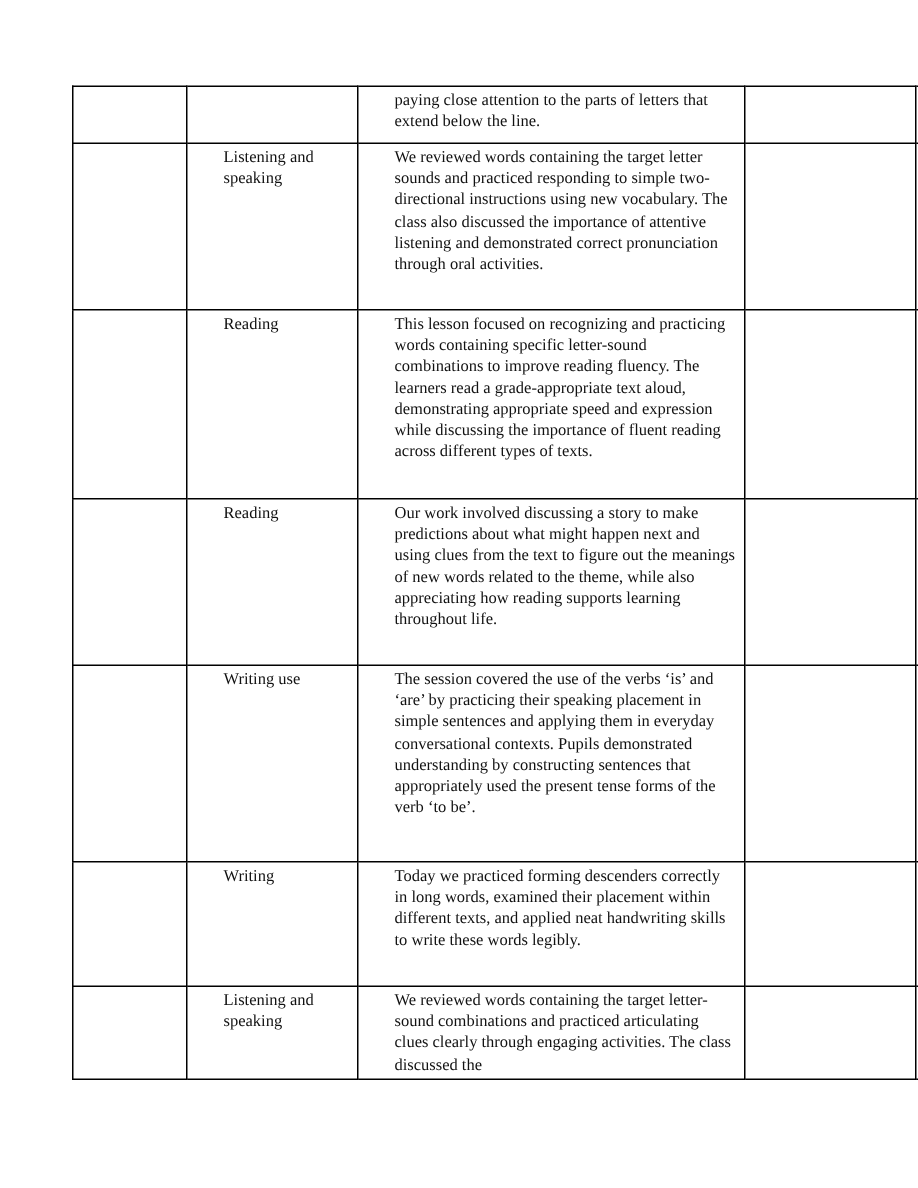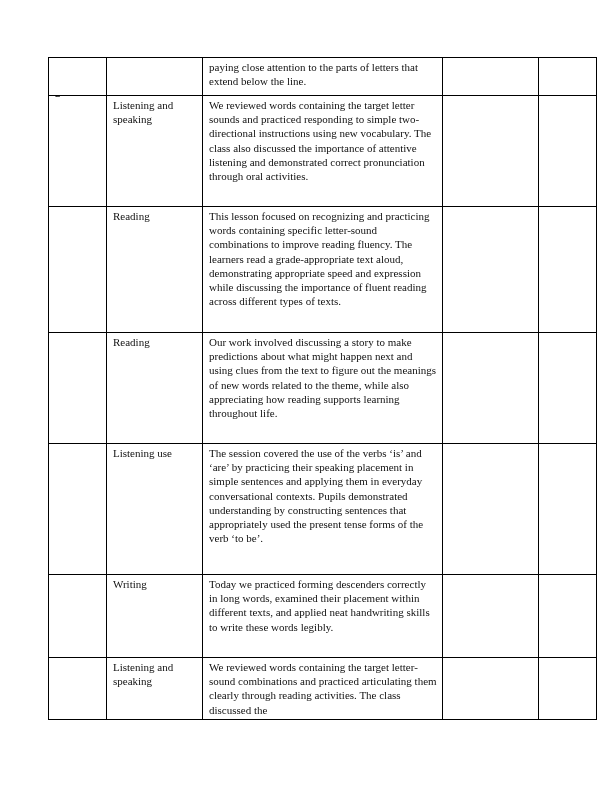--- a/index.html
+++ b/index.html
@@ -25,21 +25,21 @@
       position: absolute;
       left: 48px;
       top: 57px;
       border-collapse: collapse;
       table-layout: fixed;
       width: 544px;
     }
     table.log td {
       border: 1px solid #000000;
       vertical-align: top;
-      padding: 2px 5px 0 6px;
+      padding: 2px 5px 0 24px;
       font-size: 11px;
       line-height: 14.2px;
       overflow: hidden;
     }
     td.col-week { width: 46px; }
     td.col-strand { width: 84px; }
     td.col-desc { width: 228px; }
     td.col-extra1 { width: 84px; }
     td.col-extra2 { width: 46px; }
     td.week-cell {
@@ -94,38 +94,38 @@
           </td>
         <td class="col-strand">Reading</td>
         <td class="col-desc">Our work involved discussing a story to make predictions about what might happen next and using clues from the text to figure out the meanings of new words related to the theme, while also appreciating how reading supports learning throughout life.</td>
         <td class="col-extra1"></td>
         <td class="col-extra2"></td>
       </tr>
       <tr class="r5">
         <td class="col-week week-cell">
             <span class="week-num"></span>
           </td>
-        <td class="col-strand">Listening use</td>
+        <td class="col-strand">Writing use</td>
         <td class="col-desc">The session covered the use of the verbs ‘is’ and ‘are’ by practicing their speaking placement in simple sentences and applying them in everyday conversational contexts. Pupils demonstrated understanding by constructing sentences that appropriately used the present tense forms of the verb ‘to be’.</td>
         <td class="col-extra1"></td>
         <td class="col-extra2"></td>
       </tr>
       <tr class="r6">
         <td class="col-week week-cell">
             <span class="week-num"></span>
           </td>
         <td class="col-strand">Writing</td>
         <td class="col-desc">Today we practiced forming descenders correctly in long words, examined their placement within different texts, and applied neat handwriting skills to write these words legibly.</td>
         <td class="col-extra1"></td>
         <td class="col-extra2"></td>
       </tr>
       <tr class="r7">
         <td class="col-week week-cell">
             <span class="week-num">3</span>
           </td>
         <td class="col-strand">Listening and speaking</td>
-        <td class="col-desc">We reviewed words containing the target letter-sound combinations and practiced articulating them clearly through reading activities. The class discussed the</td>
+        <td class="col-desc">We reviewed words containing the target letter-sound combinations and practiced articulating clues clearly through engaging activities. The class discussed the</td>
         <td class="col-extra1"></td>
         <td class="col-extra2"></td>
       </tr>
     </tbody>
   </table>
 </div>
 
 </body></html>

